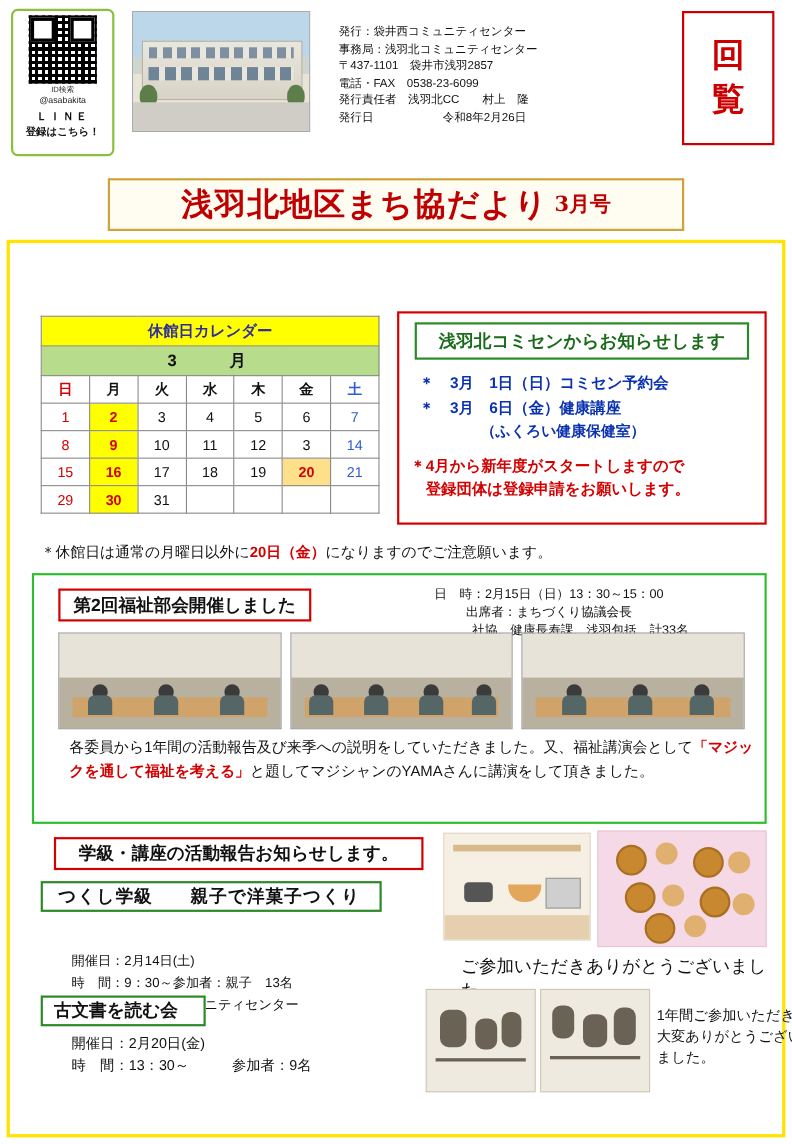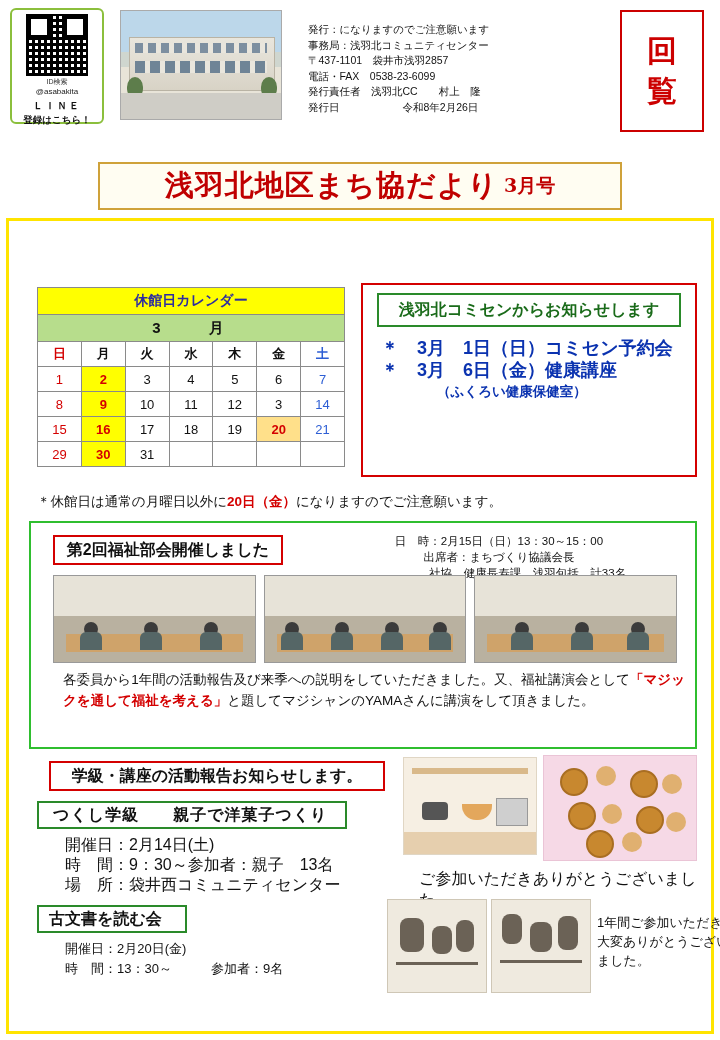--- a/index.html
+++ b/index.html
@@ -11,21 +11,21 @@
     position:relative;
     overflow:hidden;
   }
   .page{position:relative;width:720px;height:1040px;}
 
   
   .header{
     position:absolute;left:8px;top:8px;width:704px;height:135px;
   }
   .qr-box{
-    position:absolute;left:2px;top:0;width:94px;height:116px;
+    position:absolute;left:2px;top:0;width:94px;height:134px;
     border:2px solid #8bbf3c;border-radius:6px;background:#ffffff;
     box-sizing:border-box;text-align:center;
   }
   .qr-img{
     width:62px;height:62px;margin:4px auto 0 auto;
     background:
       repeating-linear-gradient(90deg,#000 0 3px,#fff 3px 6px),
       repeating-linear-gradient(0deg,#000 0 3px,#fff 3px 6px);
     background-blend-mode:multiply;
     position:relative;
@@ -138,21 +138,21 @@
     position:absolute;left:352px;top:62px;width:336px;height:194px;
     border:2px solid #d40000;box-sizing:border-box;background:#fff;
   }
   .infobox .ihead{
     margin:8px auto 0 auto;width:300px;height:30px;
     border:2px solid #2a8a2a;background:#fff;
     display:flex;align-items:center;justify-content:center;
     font-size:16px;font-weight:bold;color:#1a6b1a;
   }
   .infobox ul{list-style:none;margin:10px 0 0 0;padding:0 0 0 18px;}
-  .infobox li{font-size:18px;color:#0b33b0;font-weight:bold;line-height:22px;white-space:pre;}
+  .infobox li{font-size:14px;color:#0b33b0;font-weight:bold;line-height:22px;white-space:pre;}
   .infobox .sub{padding-left:56px;font-size:13.5px;}
   .infobox .warn{
     margin-top:10px;padding-left:10px;color:#d40000;font-size:14px;font-weight:bold;line-height:21px;
   }
   .infobox .warn div{white-space:pre;}
 
   
   .greensec{
     position:absolute;left:20px;top:300px;width:668px;height:228px;
     border:2px solid #2fbe2f;box-sizing:border-box;background:#fff;
@@ -190,21 +190,21 @@
     display:flex;align-items:center;justify-content:center;
     font-size:16px;font-weight:bold;color:#111;
   }
   .cls1{
     position:absolute;left:28px;top:580px;width:310px;height:28px;
     border:2px solid #2a8a2a;background:#fff;box-sizing:border-box;
     display:flex;align-items:center;padding-left:14px;
     font-size:16px;font-weight:bold;color:#111;letter-spacing:1px;
   }
   .cls1-body{
-    position:absolute;left:56px;top:614px;width:330px;font-size:16px;line-height:20px;color:#111;
+    position:absolute;left:56px;top:642px;width:330px;font-size:12px;line-height:20px;color:#111;
   }
   .cls1-body div{white-space:pre;}
 
   .cls2{
     position:absolute;left:28px;top:684px;width:150px;height:28px;
     border:2px solid #2a8a2a;background:#fff;box-sizing:border-box;
     display:flex;align-items:center;padding-left:10px;
     font-size:16px;font-weight:bold;color:#111;
   }
   .cls2-body{
@@ -267,21 +267,21 @@
     <div class="photo-main">
       <div class="bld"></div>
       <div class="win"></div>
       <div class="win2"></div>
       <div class="tree" style="left:6px;"></div>
       <div class="tree" style="left:140px;"></div>
       <div class="road"></div>
     </div>
 
     <div class="pub-info">
-      <div>発行：になりますのでご注意願います</div>
+      <div>発行：袋井西コミュニティセンター</div>
       <div>事務局：浅羽北コミュニティセンター</div>
       <div>〒437-1101　袋井市浅羽2857</div>
       <div>電話・FAX　0538-23-6099</div>
       <div>発行責任者　浅羽北CC　　村上　隆</div>
       <div>発行日　　　　　　令和8年2月26日</div>
     </div>
 
     <div class="kairan">
       <span>回</span>
       <span>覧</span>
@@ -356,20 +356,24 @@
       <span>＊休館日は通常の月曜日以外に</span><span class="red">20日（金）</span><span>になりますのでご注意願います。</span>
     </div>
 
     <div class="infobox">
       <div class="ihead">浅羽北コミセンからお知らせします</div>
       <ul>
         <li>＊　3月　1日（日）コミセン予約会</li>
         <li>＊　3月　6日（金）健康講座</li>
         <li class="sub">（ふくろい健康保健室）</li>
       </ul>
+      <div class="warn">
+        <div>＊4月から新年度がスタートしますので</div>
+        <div>　登録団体は登録申請をお願いします。</div>
+      </div>
     </div>
 
     <div class="greensec">
       <div class="gs-title">第2回福祉部会開催しました</div>
       <div class="gs-meta">
         <div>日　時：2月15日（日）13：30～15：00</div>
         <div>出席者：まちづくり協議会長</div>
         <div>　　　　　社協、健康長寿課、浅羽包括　計33名</div>
       </div>
       <div class="gs-photos">

